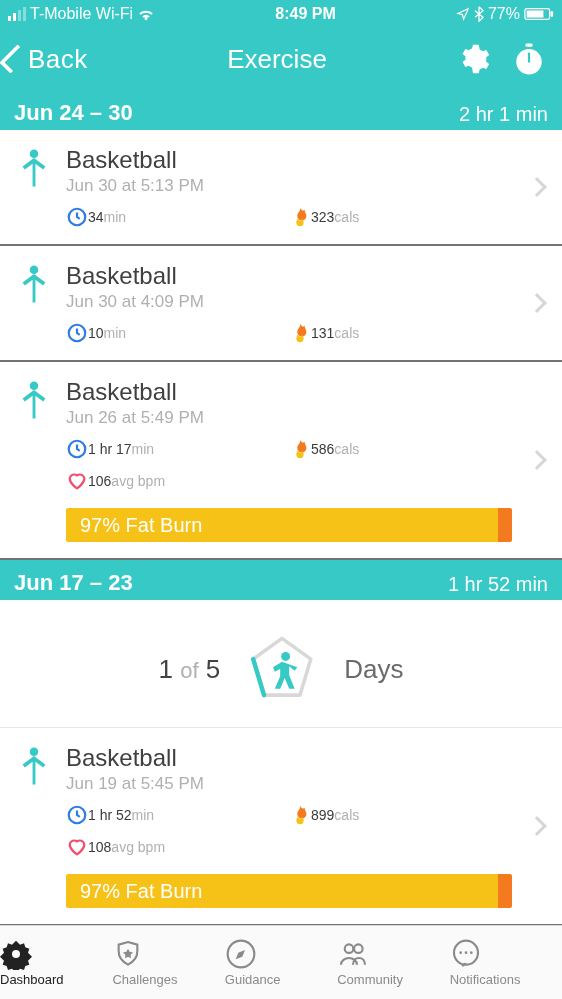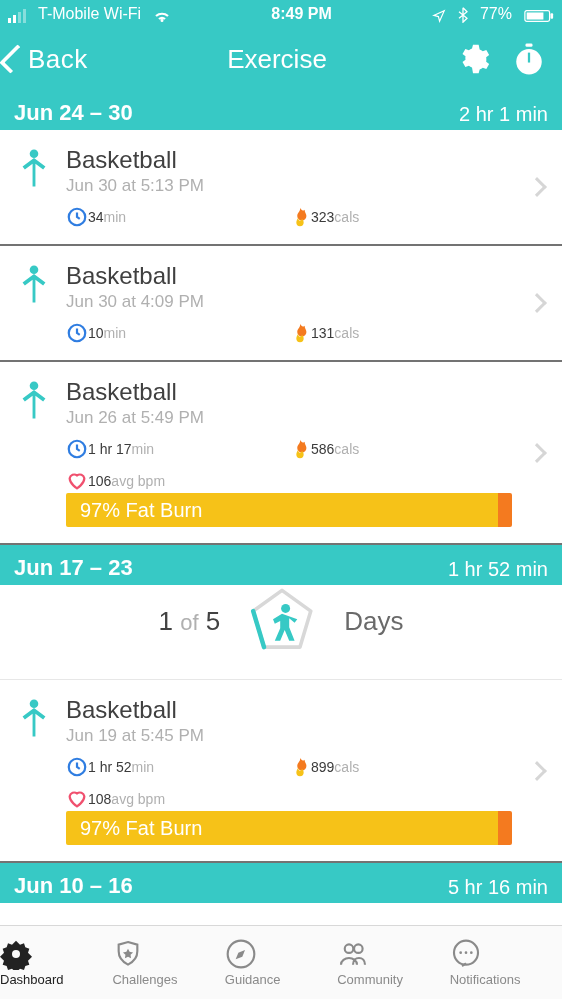--- a/index.html
+++ b/index.html
@@ -1,18 +1,18 @@
 <!DOCTYPE html>
 <html><head>
 <meta charset="utf-8">
 <style>
 * { margin: 0; padding: 0; box-sizing: border-box; }
 html, body { width: 562px; height: 999px; font-family: -apple-system, "Helvetica Neue", Helvetica, Arial, sans-serif; background: #fff; color: #333; overflow: hidden; }
 .status-bar { height: 28px; background: #37c9c5; color: #fff; display: flex; align-items: center; justify-content: space-between; padding: 0 8px; font-size: 16px; }
-.status-left, .status-right { display: flex; align-items: flex-end; gap: 12px; }
+.status-left, .status-right { display: flex; align-items: center; gap: 4px; }
 .status-center { font-weight: 600; }
 .signal-bars { display: flex; align-items: flex-end; gap: 2px; }
 .signal-bars span { display: inline-block; width: 3px; background: rgba(255,255,255,.4); }
 .signal-bars span.on { background: #fff; }
 .signal-bars span:nth-child(1){height:5px}.signal-bars span:nth-child(2){height:8px}.signal-bars span:nth-child(3){height:11px}.signal-bars span:nth-child(4){height:14px}
 .nav-bar { height: 62px; background: #37c9c5; color: #fff; display: flex; align-items: center; position: relative; }
 .back-btn { display: flex; align-items: center; padding-left: 6px; color: #fff; font-size: 26px; letter-spacing: .5px; }
 .chev-left { width: 16px; height: 26px; border-left: 4px solid #fff; border-bottom: 4px solid #fff; transform: rotate(45deg); margin-right: 6px; border-radius: 2px; }
 .nav-title { position: absolute; left: 0; right: 8px; text-align: center; font-size: 26px; font-weight: 400; pointer-events: none; }
 .nav-actions { margin-left: auto; display: flex; gap: 22px; padding-right: 16px; }
@@ -23,24 +23,24 @@
 .row .chev-right { position: absolute; right: 18px; top: 50%; transform: translateY(-50%) rotate(-45deg); width: 14px; height: 14px; border-right: 3px solid #d6d6d6; border-bottom: 3px solid #d6d6d6; }
 .act-icon { width: 44px; display: flex; justify-content: center; padding-top: 2px; }
 .row-body { flex: 1; padding-left: 10px; padding-right: 40px; }
 .act-title { font-size: 24px; color: #404040; }
 .act-sub { font-size: 17px; color: #b0b0b0; margin-top: 2px; }
 .stat-line { display: flex; margin-top: 10px; }
 .stat { display: flex; align-items: center; gap: 0; font-size: 14px; flex: 1; }
 .stat .val { color: #3b3b3b; }
 .stat .unit { color: #b0b0b0; }
 .small-icon { width: 22px; height: 22px; flex: none; }
-.fatburn-bar { margin-top: 1px; height: 34px; display: flex; border-radius: 2px; overflow: hidden; }
+.fatburn-bar { margin-top: 16px; height: 34px; display: flex; border-radius: 2px; overflow: hidden; }
 .fatburn-main { background: #f6c218; flex: 1; display: flex; align-items: center; padding-left: 14px; color: #fff; font-size: 20px; font-weight: 500; }
 .fatburn-tip { width: 14px; background: #f47a1f; }
-.goal-row { display: flex; align-items: center; justify-content: center; gap: 26px; padding: 0 0 22px; border-bottom: 1px solid #e7e7e7; }
+.goal-row { display: flex; align-items: center; justify-content: center; gap: 26px; padding: 33px 0 22px; border-bottom: 1px solid #e7e7e7; }
 .goal-left { font-size: 26px; color: #424242; }
 .goal-left .of { color: #b0b0b0; font-size: 22px; }
 .goal-right { font-size: 26px; color: #6a6a6a; }
 .tab-bar { position: absolute; bottom: 0; left: 0; right: 0; height: 74px; background: #fafafa; border-top: 1px solid #d8d8d8; display: flex; }
 .tab { flex: 1; display: flex; flex-direction: column; align-items: flex-start; justify-content: center; gap: 2px; color: #8a8a8a; font-size: 13px; }
 .tab.active { color: #222; }
 .tab-icon { width: 32px; height: 32px; }
 svg { display: block; }
 </style>
 </head>

